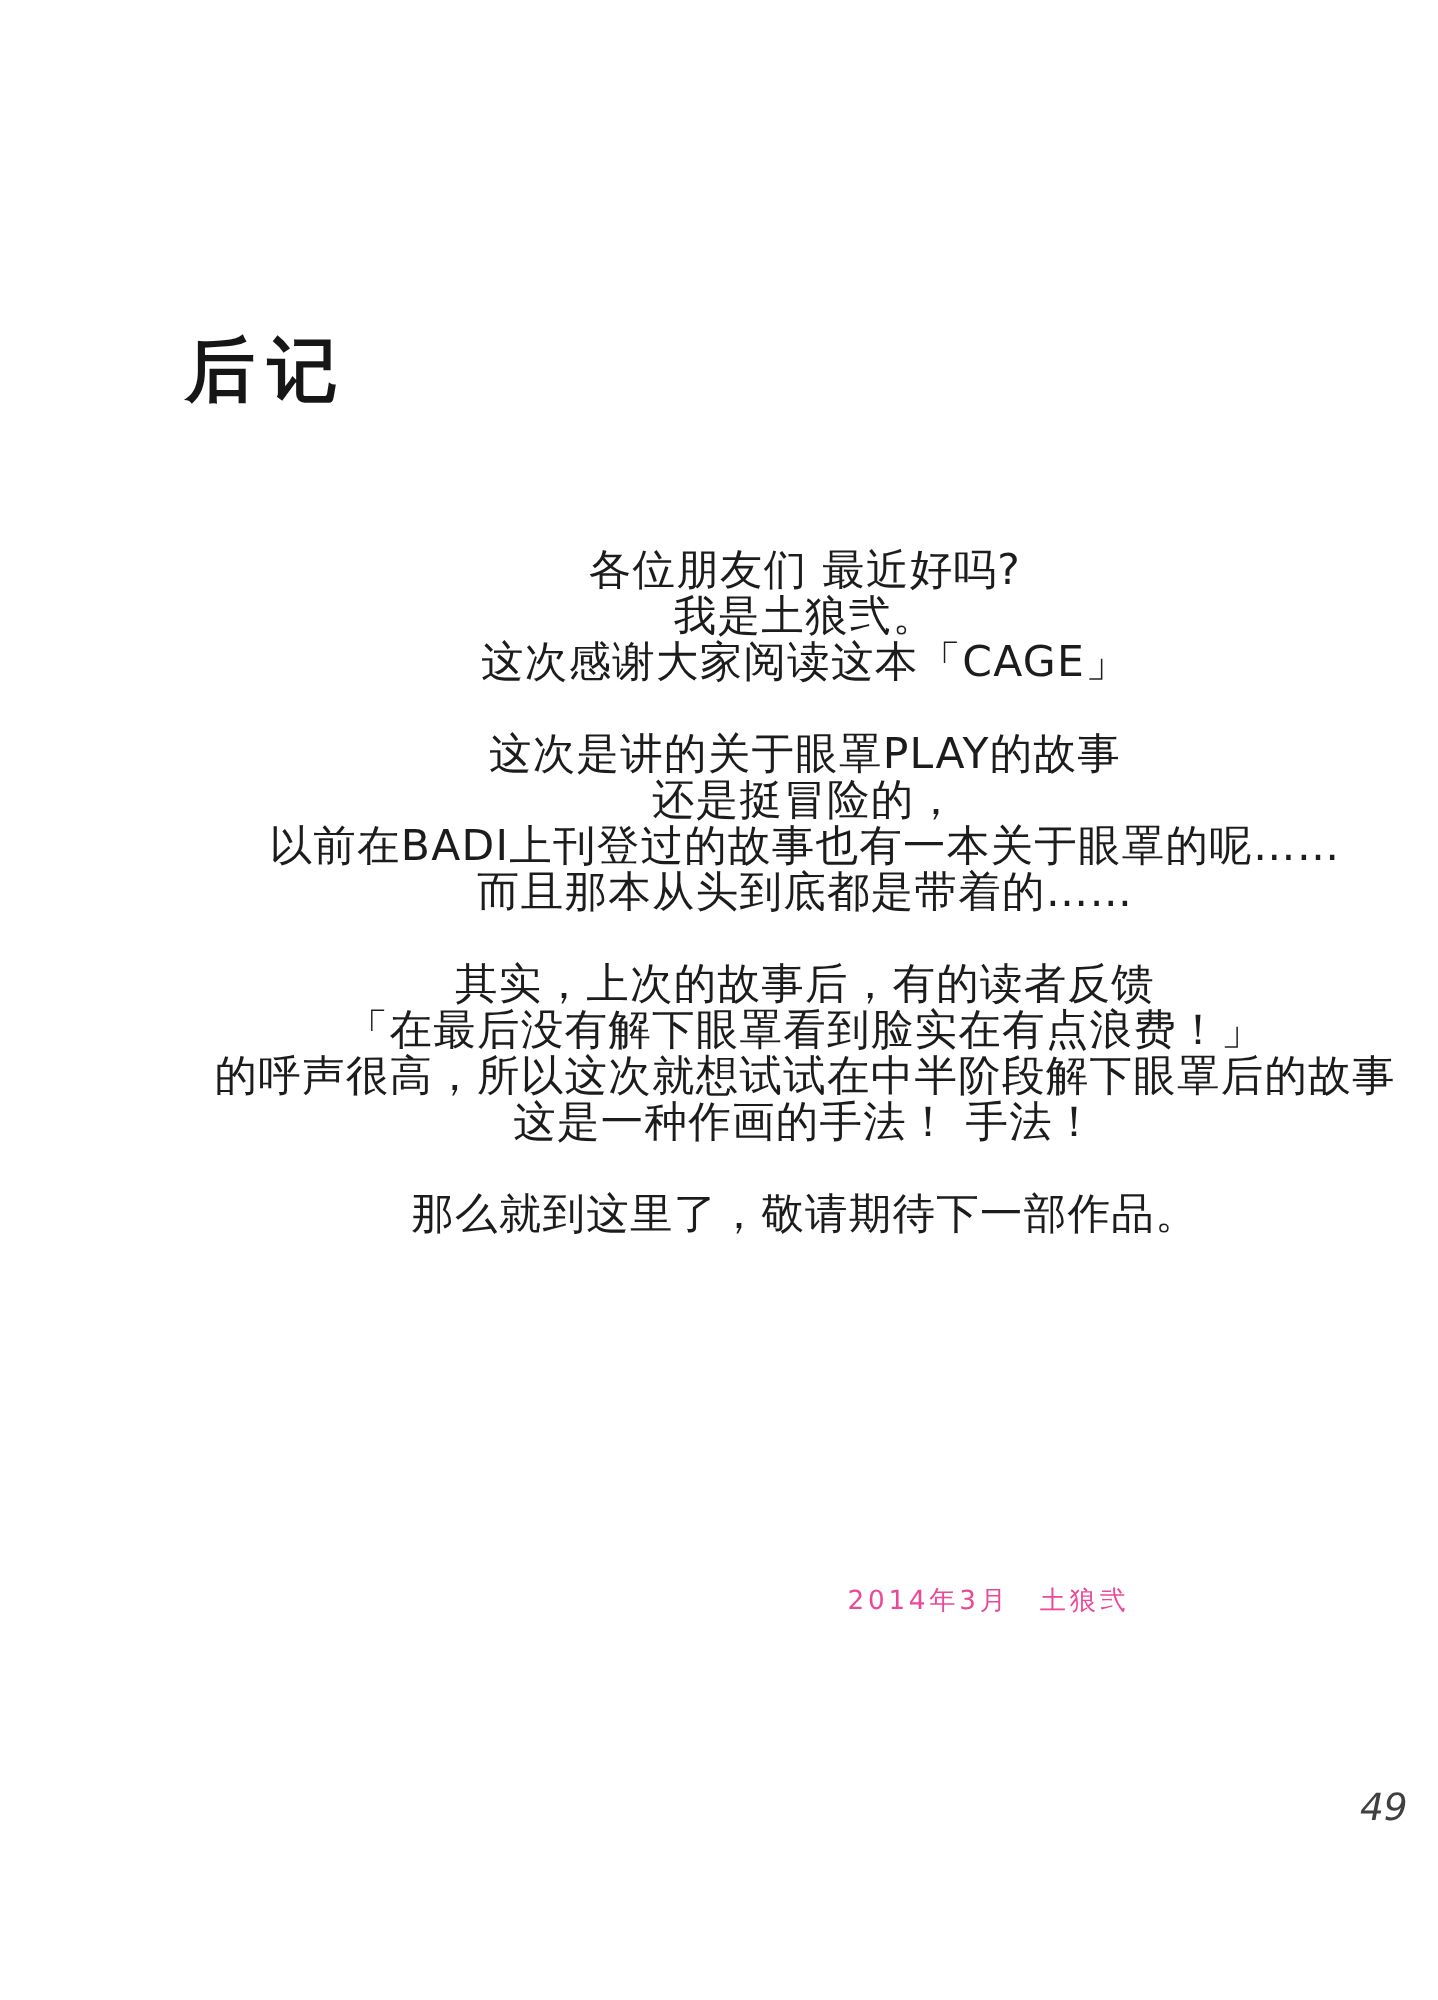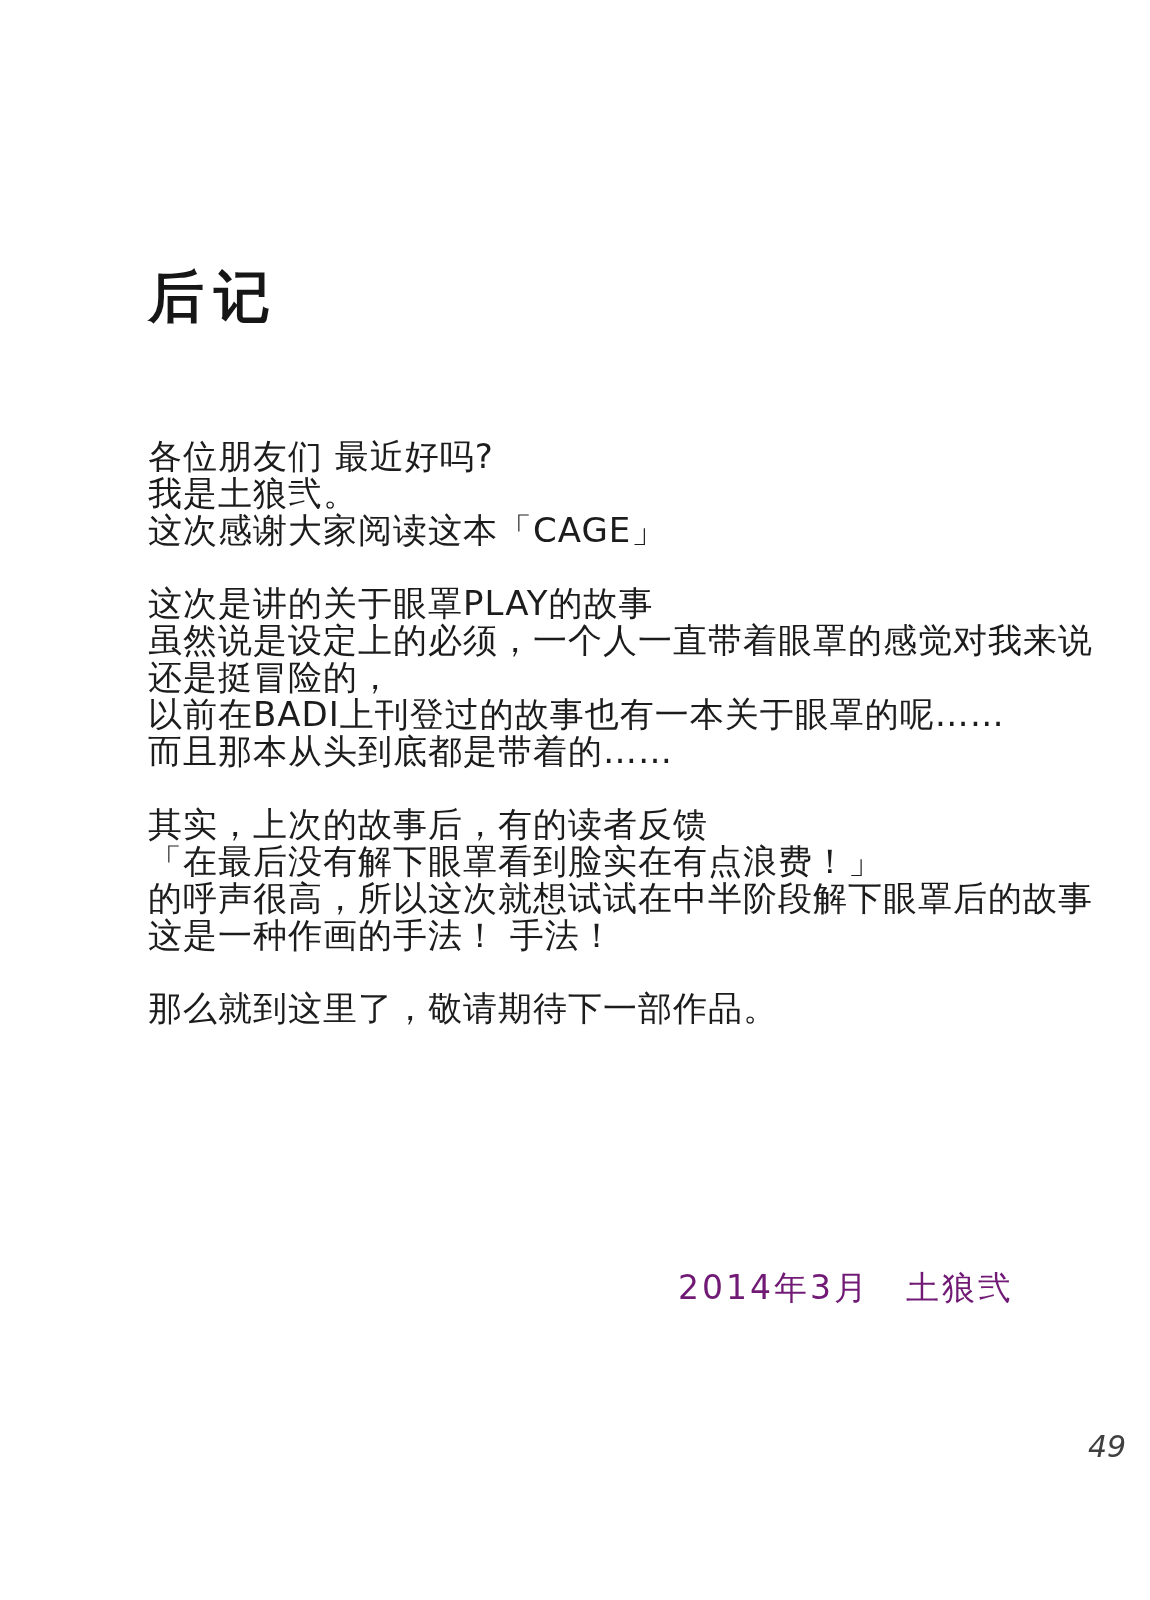--- a/index.html
+++ b/index.html
@@ -31,34 +31,35 @@
     position: absolute;
     left: 148px;
     top: 438px;
     width: 980px;
     font-size: 34px;
     line-height: 37px;
     letter-spacing: 1px;
     color: #1c1c1c;
   }
   .paragraph {
-    margin: 0 0 36px 0;
+    margin: 0 0 36px 12px;
+    text-align: center;
   }
   .text-line {
     white-space: nowrap;
   }
   .signature {
     position: absolute;
     left: 678px;
     top: 1268px;
-    font-size: 33px;
+    font-size: 21px;
     line-height: 1.2;
     letter-spacing: 3px;
     font-weight: normal;
-    color: #701a75;
+    color: #ec4899;
     white-space: nowrap;
   }
   .page-number {
     position: absolute;
     left: 1088px;
     top: 1430px;
     font-size: 30px;
     line-height: 1.1;
     color: #404040;
     font-style: italic;
@@ -74,21 +75,20 @@
   <div class="body-text">
 
     <div class="paragraph">
       <div class="text-line">各位朋友们 最近好吗?</div>
       <div class="text-line">我是土狼弐。</div>
       <div class="text-line">这次感谢大家阅读这本「CAGE」</div>
     </div>
 
     <div class="paragraph">
       <div class="text-line">这次是讲的关于眼罩PLAY的故事</div>
-      <div class="text-line">虽然说是设定上的必须，一个人一直带着眼罩的感觉对我来说</div>
       <div class="text-line">还是挺冒险的，</div>
       <div class="text-line">以前在BADI上刊登过的故事也有一本关于眼罩的呢……</div>
       <div class="text-line">而且那本从头到底都是带着的……</div>
     </div>
 
     <div class="paragraph">
       <div class="text-line">其实，上次的故事后，有的读者反馈</div>
       <div class="text-line">「在最后没有解下眼罩看到脸实在有点浪费！」</div>
       <div class="text-line">的呼声很高，所以这次就想试试在中半阶段解下眼罩后的故事</div>
       <div class="text-line">这是一种作画的手法！ 手法！</div>

